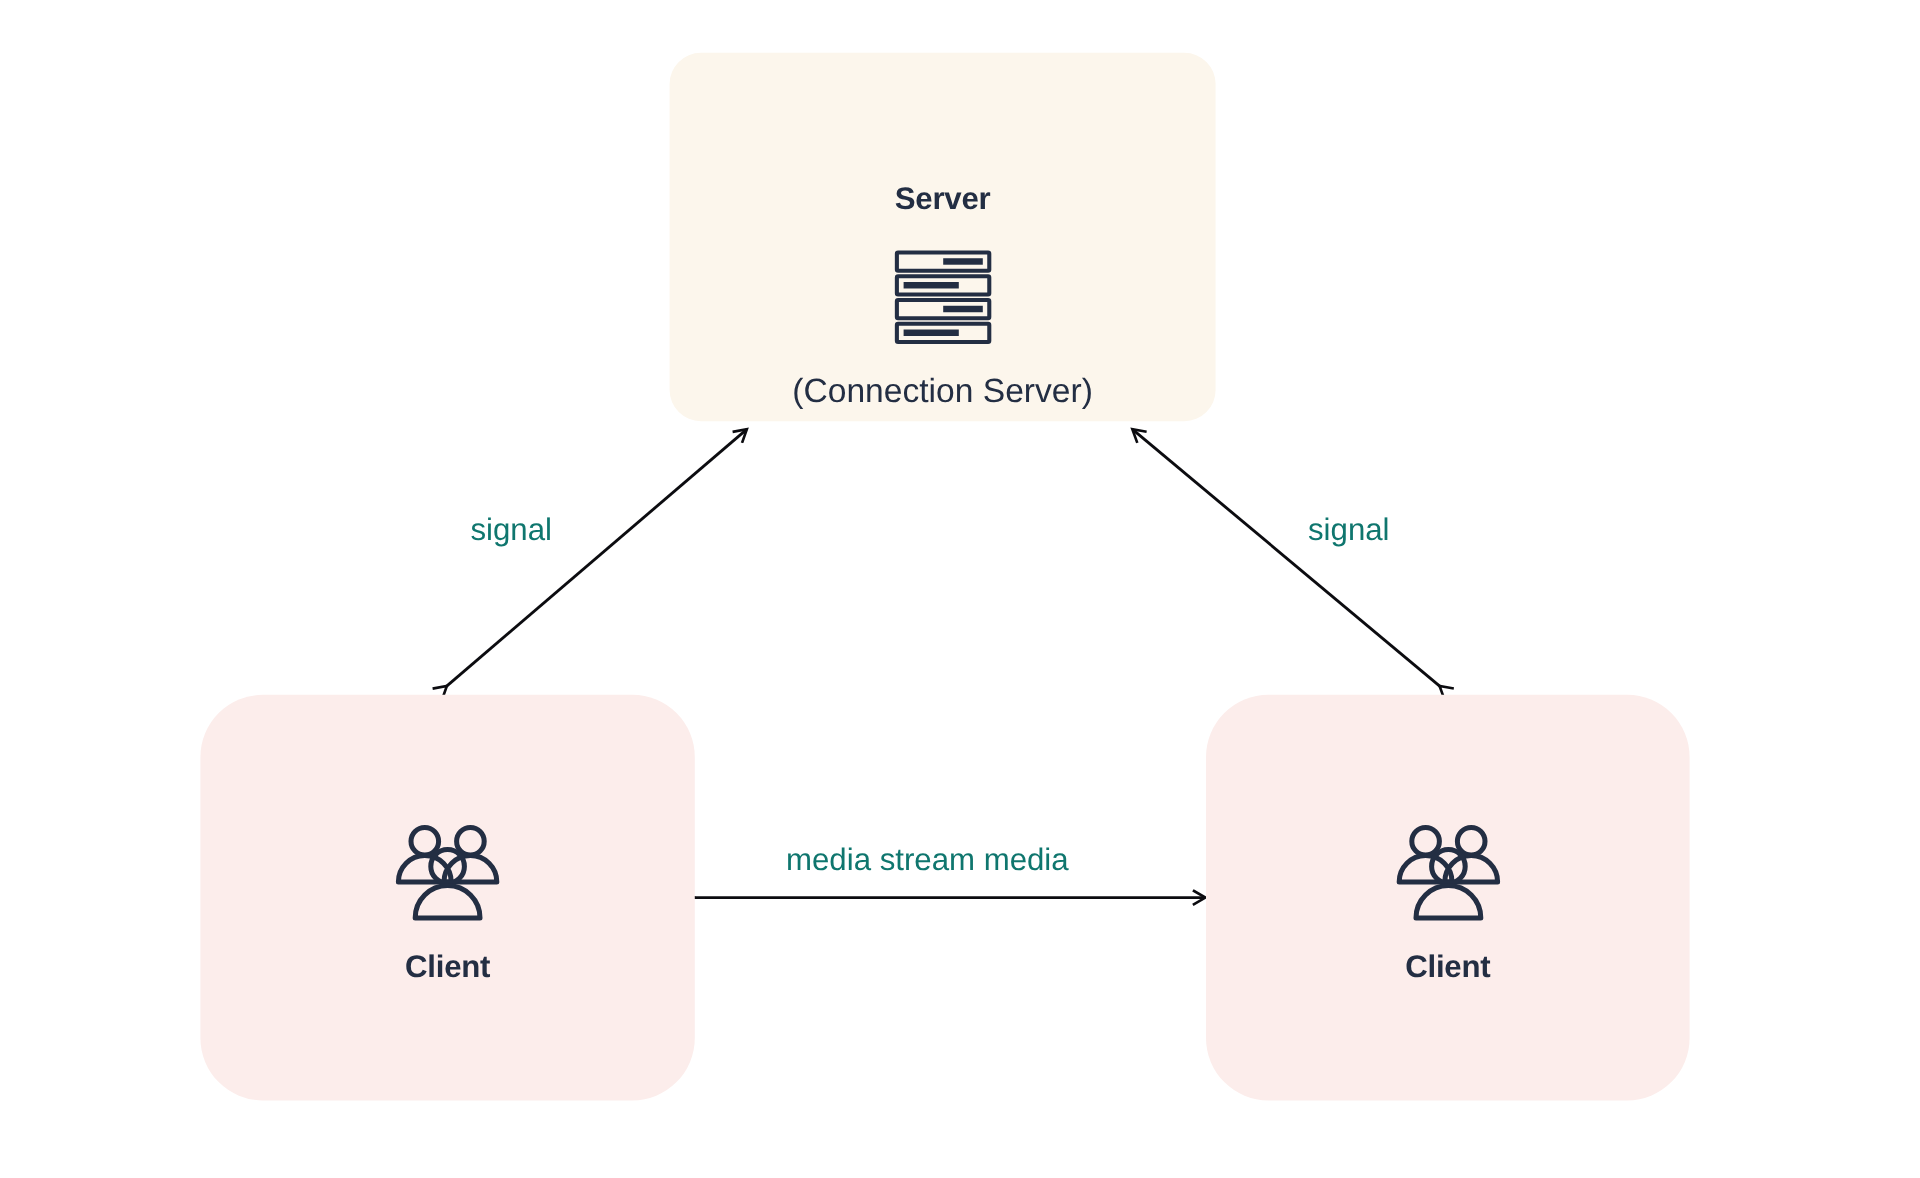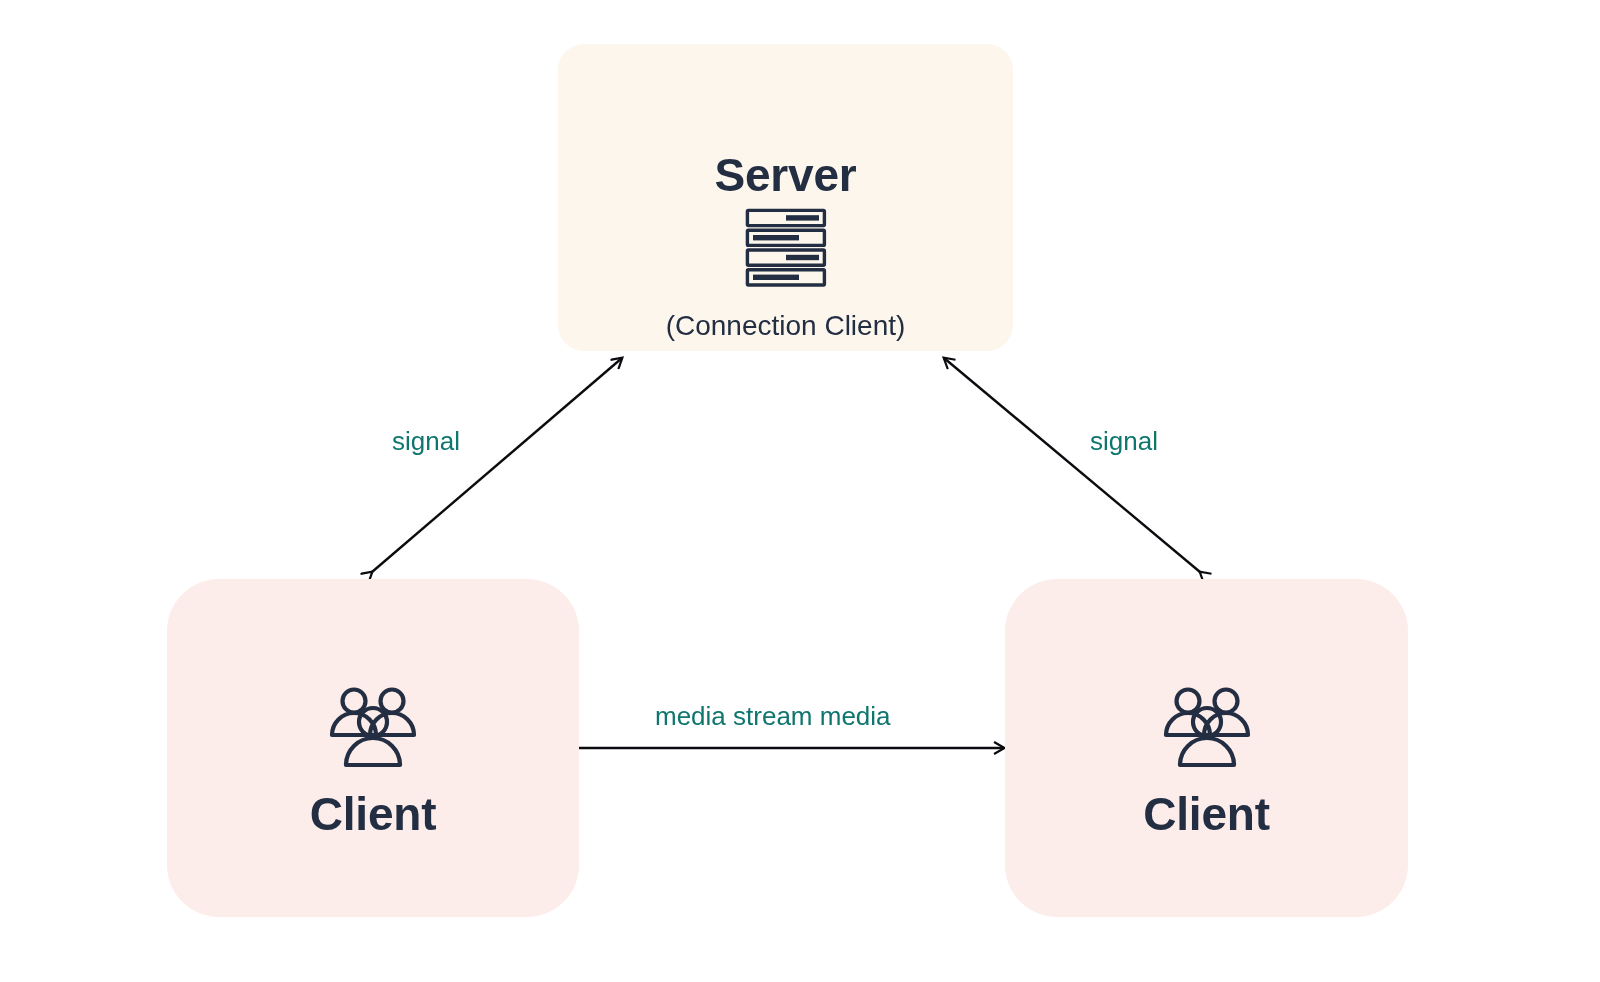--- a/index.html
+++ b/index.html
@@ -51,21 +51,21 @@
     left: 1005px;
     top: 579px;
     width: 403px;
     height: 338px;
     background: #fcedeb;
     border-radius: 52px;
   }
 
   
   .node-title {
-    font-size: 46px;
+    font-size: 26px;
     font-weight: bold;
     color: #232e43;
     letter-spacing: -0.2px;
     line-height: 1;
   }
   .node-subtitle {
     font-size: 28px;
     font-weight: normal;
     color: #232e43;
     line-height: 1;
@@ -142,21 +142,21 @@
         </g>
         <g fill="#232e43">
           <rect x="41" y="7.2" width="33" height="5.4"></rect>
           <rect x="8" y="27.0" width="46" height="5.4"></rect>
           <rect x="41" y="46.8" width="33" height="5.4"></rect>
           <rect x="8" y="66.6" width="46" height="5.4"></rect>
         </g>
       </svg>
     </div>
 
-    <div class="node-subtitle server-sub">(Connection Client)</div>
+    <div class="node-subtitle server-sub">(Connection Server)</div>
   </div>
 
   <div class="node" id="client-left-node">
     <div class="client-inner">
       <div class="client-icon">
         <svg width="94" height="94" viewBox="0 0 94 94" xmlns="http://www.w3.org/2000/svg">
           <g fill="none" stroke="#232e43" stroke-width="4.2" stroke-linecap="round" stroke-linejoin="round">
             <circle cx="28" cy="24" r="11.5"></circle>
             <path d="M 6 58 a 22 22 0 0 1 44 0 Z"></path>
             <circle cx="66" cy="24" r="11.5"></circle>

